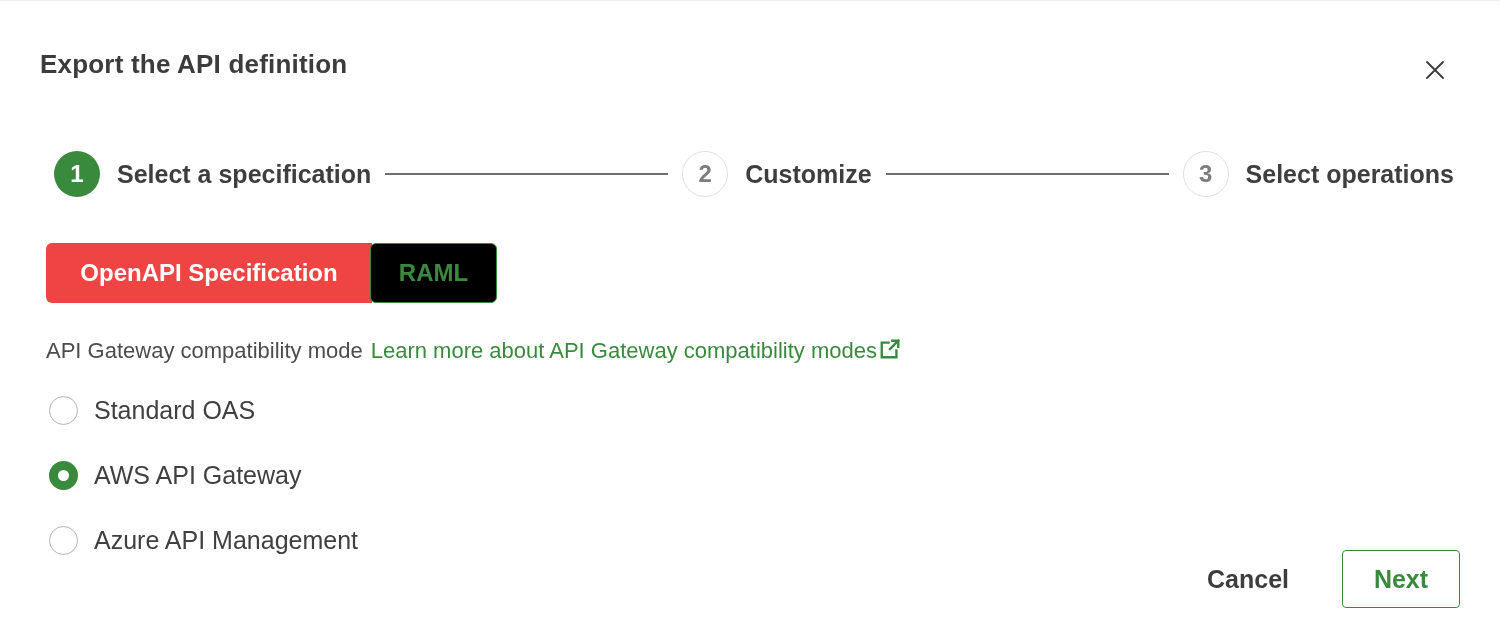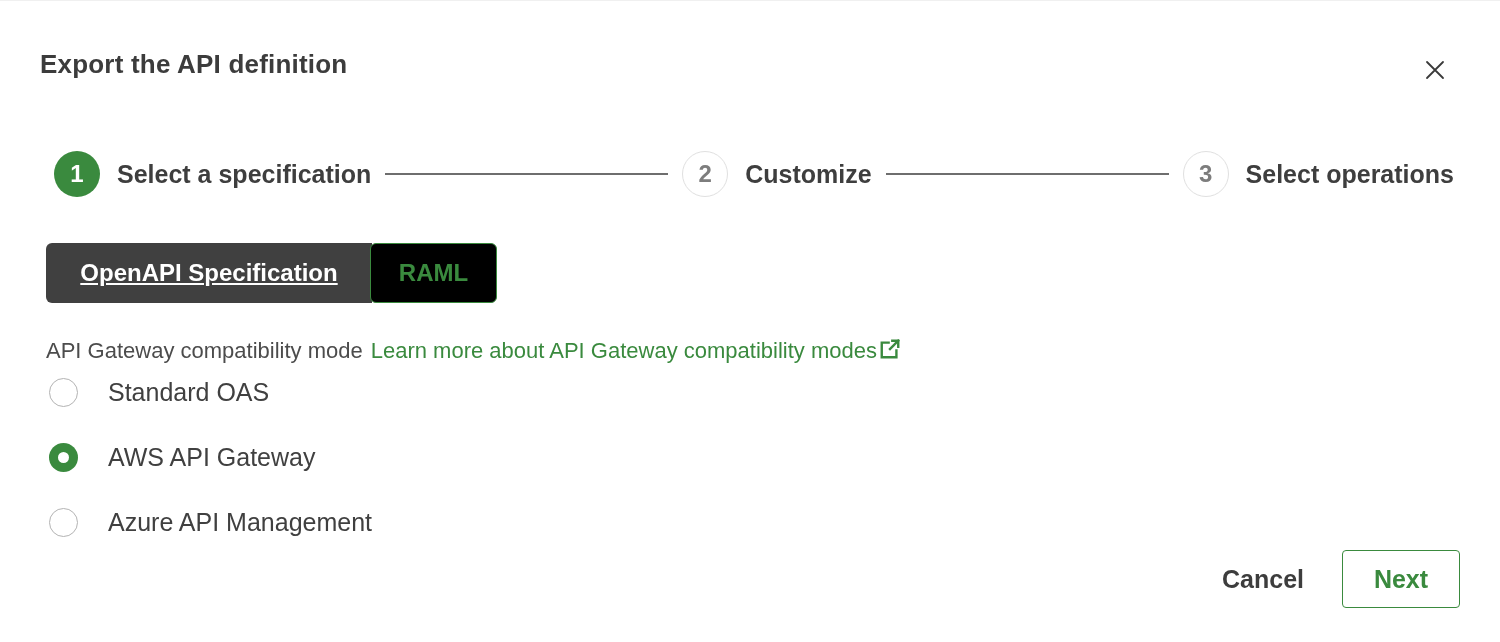--- a/index.html
+++ b/index.html
@@ -54,24 +54,23 @@
 
   
   .spec-toggle { display: flex; align-items: stretch; margin-top: 46px; height: 60px; }
   .seg {
     display: flex; align-items: center; justify-content: center;
     font-size: 24px; font-weight: bold; cursor: pointer;
     border: none; background: none;
     font-family: "Liberation Sans", sans-serif;
   }
   .seg.selected {
-    background: #404040; color: #ffffff;
+    background: #ef4444; color: #ffffff;
     border-radius: 6px 0 0 6px;
     width: 326px;
-    text-decoration: underline;
   }
   .seg.unselected {
     background: #000000; color: #3a8a3e;
     border: 1.5px solid #3a8a3e; border-radius: 6px;
     width: 127px; margin-left: -2px; z-index: 1;
   }
 
   
   .compat-row {
     margin-top: 35px; font-size: 22px; color: #4c4c4c;
@@ -79,38 +78,38 @@
   }
   .compat-link {
     color: #3a8a3e; text-decoration: none; display: inline-flex; align-items: center;
     cursor: pointer;
   }
   .ext-icon { margin-left: 2px; position: relative; top: -2px; }
 
   
   .radio-group { margin-top: 14px; }
   .radio-row {
-    display: flex; align-items: flex-start; gap: 30px;
+    display: flex; align-items: center; gap: 16px;
     height: 65px; cursor: pointer;
   }
   .radio-circle {
     width: 29px; height: 29px; border-radius: 50%; flex: 0 0 auto;
     margin-left: 3px;
   }
   .radio-circle.unchecked { background: #ffffff; border: 1.5px solid #b3b3b3; }
   .radio-circle.checked {
     background: #3a8a3e; display: flex; align-items: center; justify-content: center;
   }
   .radio-dot { width: 11px; height: 11px; border-radius: 50%; background: #ffffff; }
   .radio-label { font-size: 25px; color: #404040; }
 
   
   .footer {
     position: absolute; right: 40px; bottom: 34px;
-    display: flex; align-items: center; gap: 38px;
+    display: flex; align-items: center; gap: 53px;
   }
   .cancel-btn {
     background: none; border: none; cursor: pointer;
     font-size: 25px; font-weight: bold; color: #3d3d3d;
     font-family: "Liberation Sans", sans-serif;
   }
   .next-btn {
     width: 118px; height: 58px; background: #ffffff;
     border: 1.5px solid #3a8a3e; border-radius: 4px; cursor: pointer;
     font-size: 25px; font-weight: bold; color: #3a8a3e;

